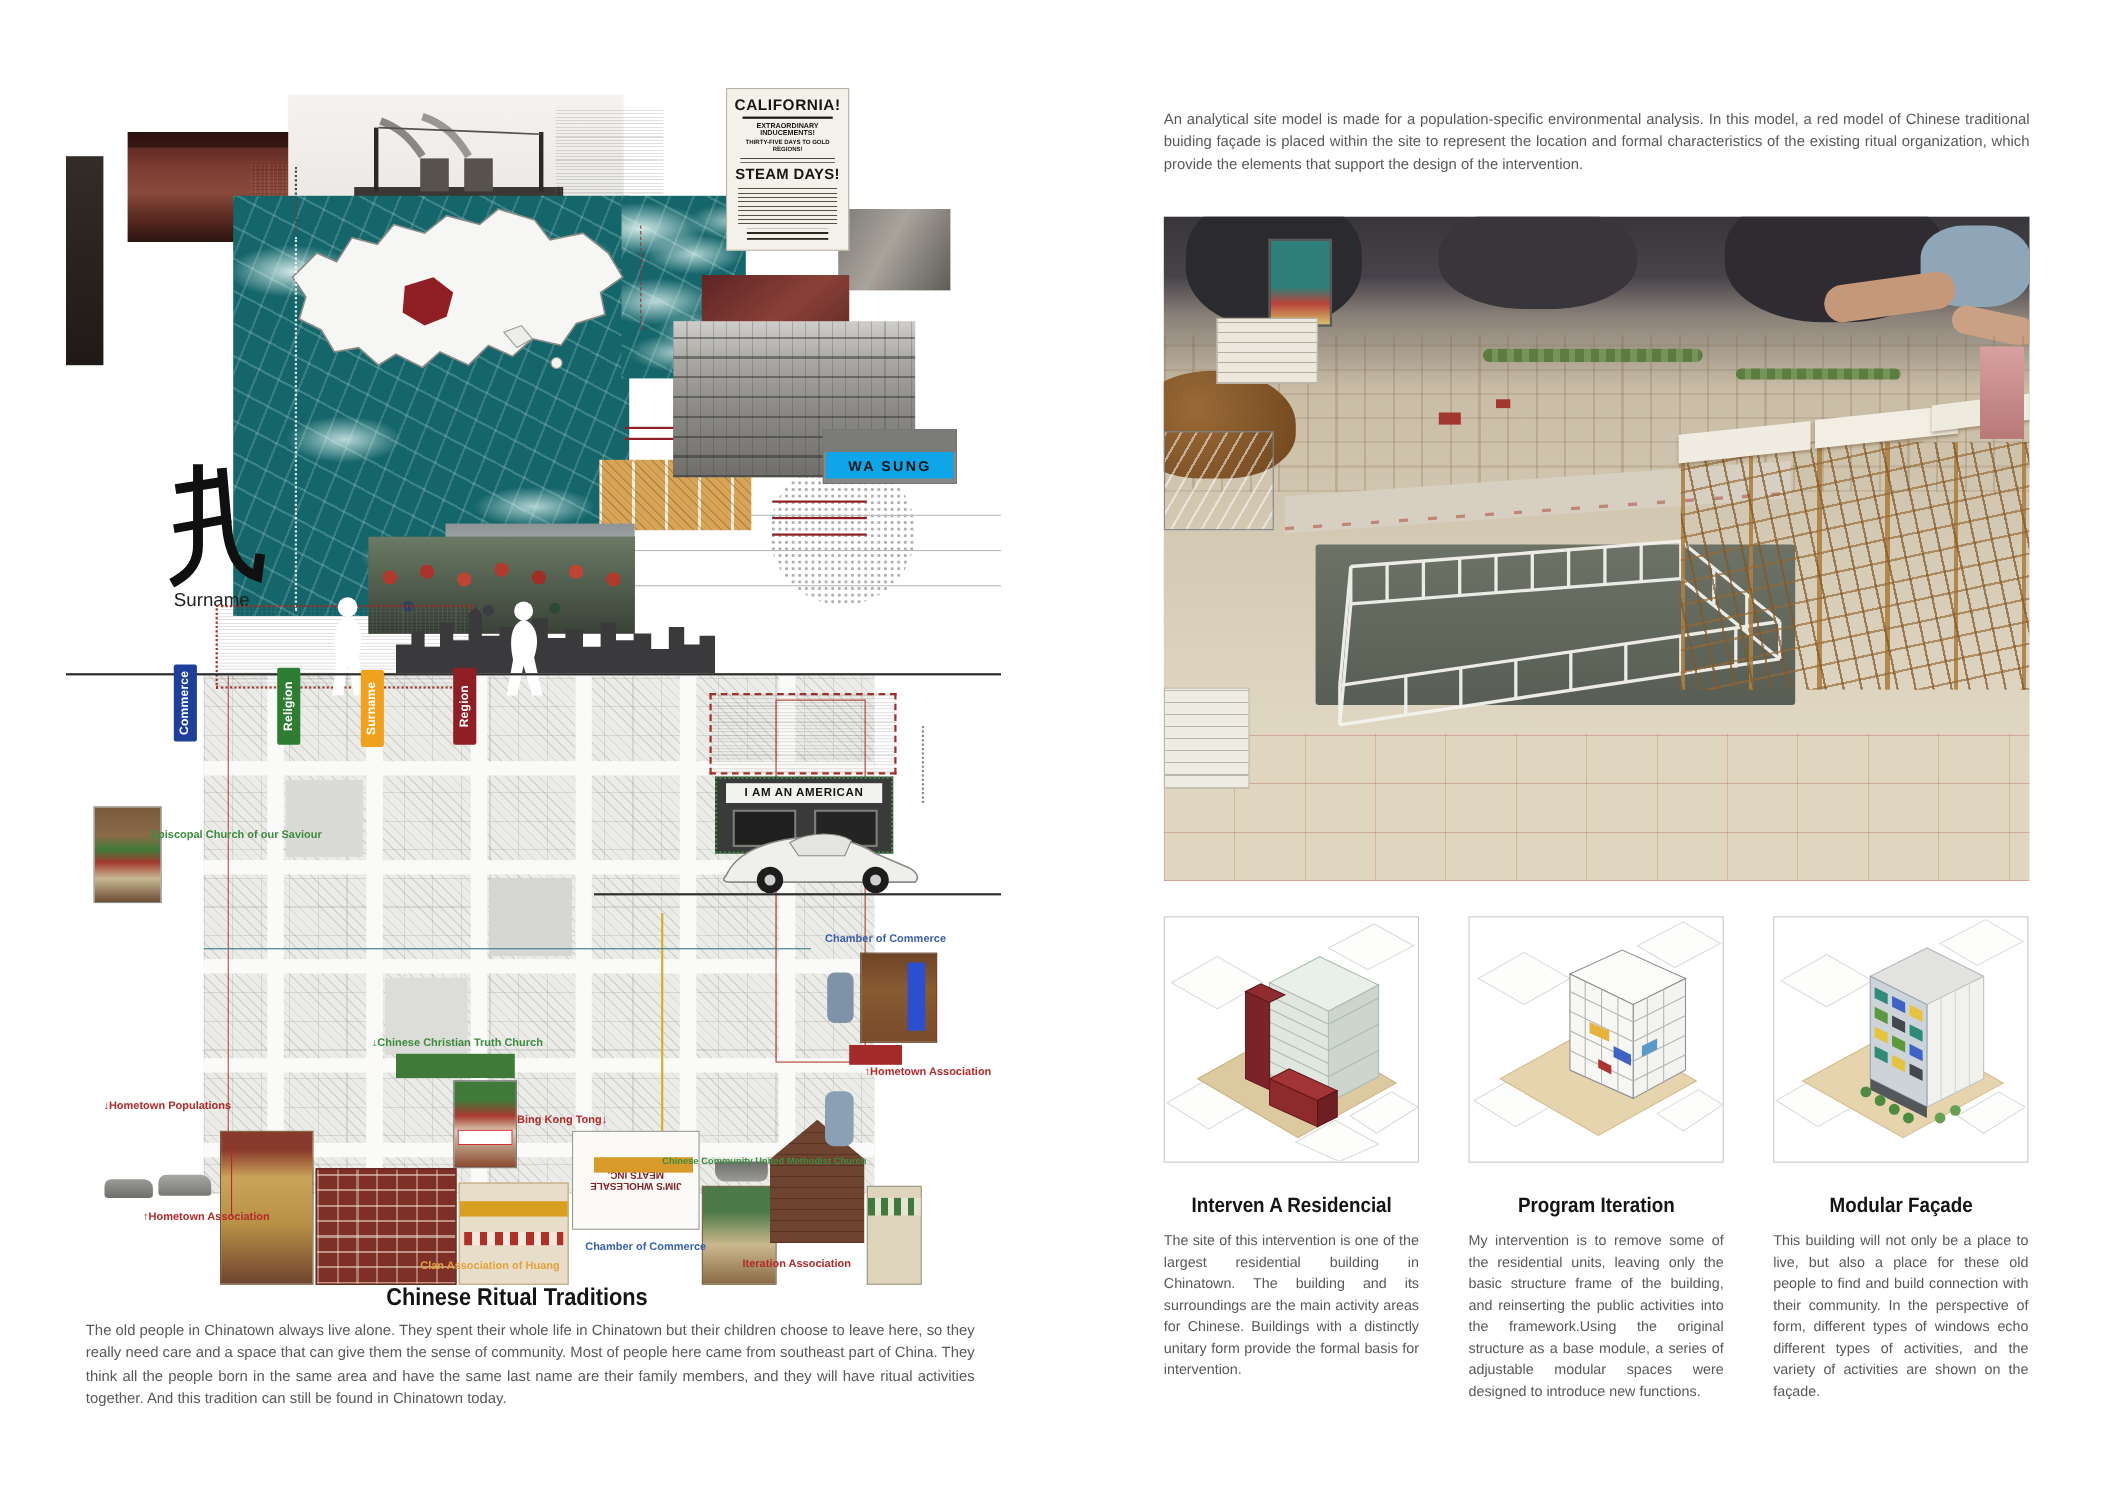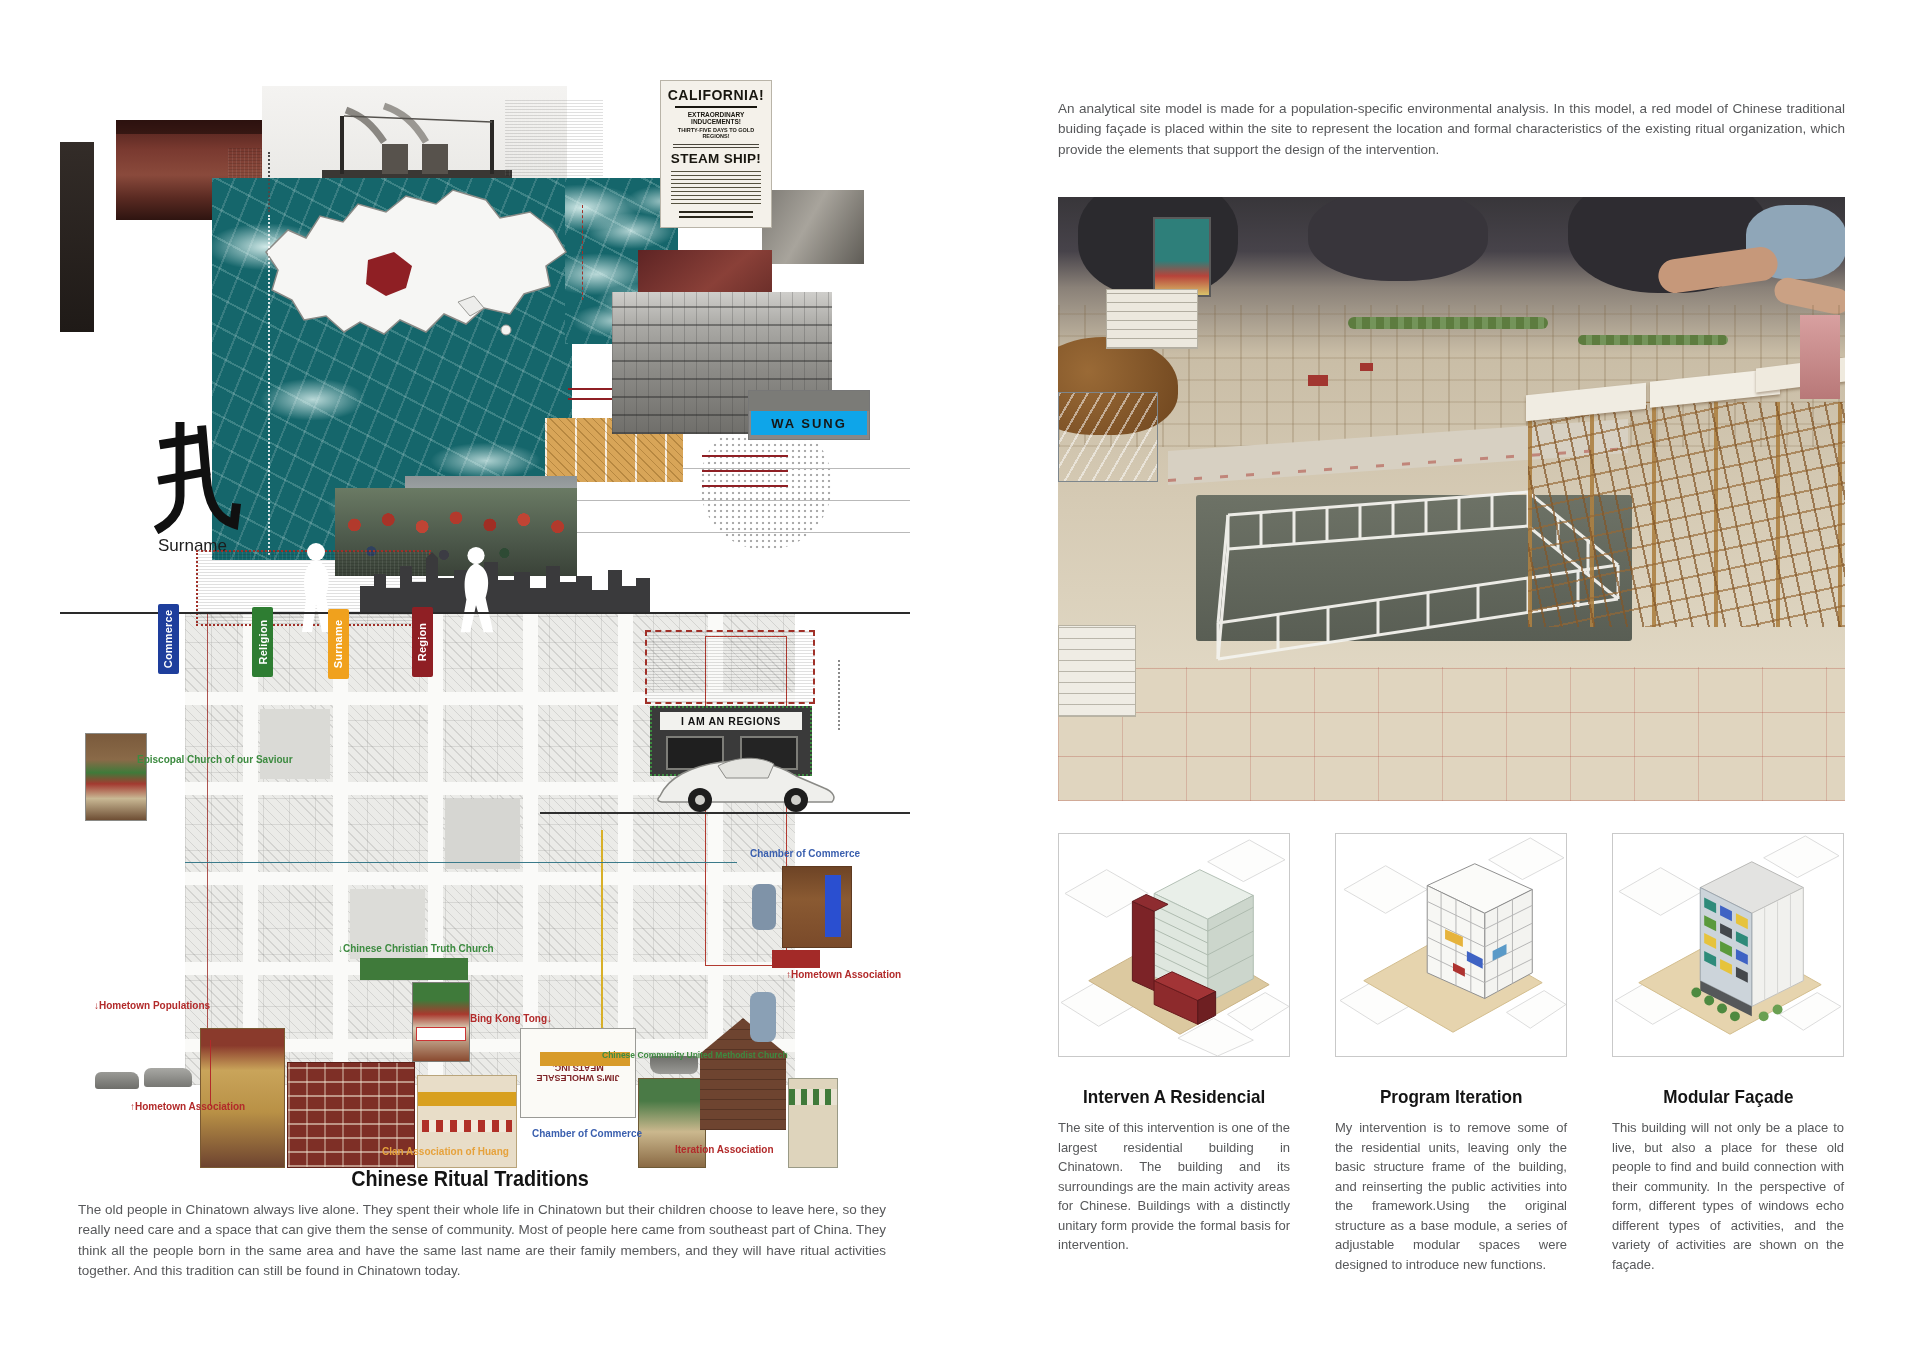--- a/index.html
+++ b/index.html
@@ -73,21 +73,21 @@
   </div>
 
   <div class="ph grain photo-gray" style="left:505px;top:98px;width:98px;height:78px;"></div>
 
   <div class="ph" style="left:660px;top:80px;width:112px;height:148px;background:#f4f1ea;border:1px solid #b9b4a8;padding:6px 4px;text-align:center;color:#18160f;z-index:6;">
     <div style="font-weight:bold;font-size:14px;letter-spacing:.5px;">CALIFORNIA!</div>
     <div style="height:2px;background:#18160f;margin:3px 10px;"></div>
     <div style="font-weight:bold;font-size:6.5px;margin-top:2px;">EXTRAORDINARY INDUCEMENTS!</div>
     <div style="font-weight:bold;font-size:5.5px;margin-top:2px;">THIRTY-FIVE DAYS TO GOLD REGIONS!</div>
     <div style="height:6px;margin:3px 8px;background:repeating-linear-gradient(0deg,#4a463c 0 1px,transparent 1px 3px);"></div>
-    <div style="font-weight:bold;font-size:13.5px;letter-spacing:.3px;">STEAM SHIP!</div>
+    <div style="font-weight:bold;font-size:13.5px;letter-spacing:.3px;">STEAM DAYS!</div>
     <div style="height:34px;margin:4px 6px;background:repeating-linear-gradient(0deg,#56523f 0 1px,transparent 1px 4px);"></div>
     <div style="height:10px;margin:0 14px;background:repeating-linear-gradient(0deg,#2a271c 0 2px,transparent 2px 5px);"></div>
   </div>
 
   <div class="ph grain" style="left:762px;top:190px;width:102px;height:74px;background:linear-gradient(120deg,#7d7a74,#a8a49c 45%,#5f5c56 100%);"></div>
 
   <div class="ph water" style="left:212px;top:178px;width:360px;height:382px;"></div>
   <div class="ph water" style="left:565px;top:178px;width:113px;height:166px;"></div>
 
   <svg class="abs" style="left:248px;top:182px;z-index:5;" width="330" height="175" viewBox="0 0 330 175">
@@ -201,21 +201,21 @@
   <div class="tag" style="left:328px;top:609px;background:#f0a11d;">
     <span>Surname</span>
     </div>
   <div class="tag" style="left:412px;top:607px;background:#8f1f24;">
     <span>Region</span>
     </div>
 
   <div class="ph grain photo-gray" style="left:645px;top:630px;width:170px;height:74px;border:2px dashed #a03028;z-index:25;"></div>
   <div class="ph" style="left:650px;top:706px;width:162px;height:70px;background:#3a3a3a;border:2px dotted #3d8b40;z-index:25;">
     <div style="position:absolute;left:8px;right:8px;top:4px;height:18px;background:#f2f2ee;display:flex;align-items:center;justify-content:center;">
-      <span style="font-weight:bold;font-size:10.5px;letter-spacing:.6px;color:#131313;">I AM AN REGIONS</span>
+      <span style="font-weight:bold;font-size:10.5px;letter-spacing:.6px;color:#131313;">I AM AN AMERICAN</span>
     </div>
     <div style="position:absolute;left:14px;top:28px;width:58px;height:34px;background:#1f1f1f;border:2px solid #7d7d78;"></div>
     <div style="position:absolute;left:88px;top:28px;width:58px;height:34px;background:#242424;border:2px solid #7d7d78;"></div>
   </div>
   <svg class="abs" style="left:648px;top:748px;z-index:26;" width="195" height="66" viewBox="0 0 195 66">
     <path d="M12,48 C20,30 42,18 74,14 C104,11 130,16 148,28 L176,40 C186,44 188,50 184,54 L16,54 C10,54 8,52 12,48 Z" fill="#efefec" stroke="#8a8a86" stroke-width="1.5"></path>
     <path d="M70,18 C88,8 112,8 126,16 L120,30 L78,30 Z" fill="#e4e4e0" stroke="#8a8a86"></path>
     <circle cx="52" cy="52" r="12" fill="#1d1d1d"></circle>
       <circle cx="52" cy="52" r="5" fill="#cfcfcb"></circle>
     <circle cx="148" cy="52" r="12" fill="#1d1d1d"></circle>

